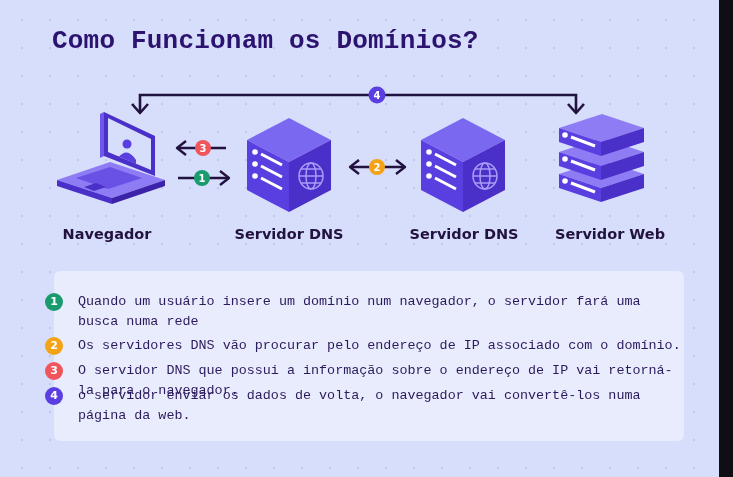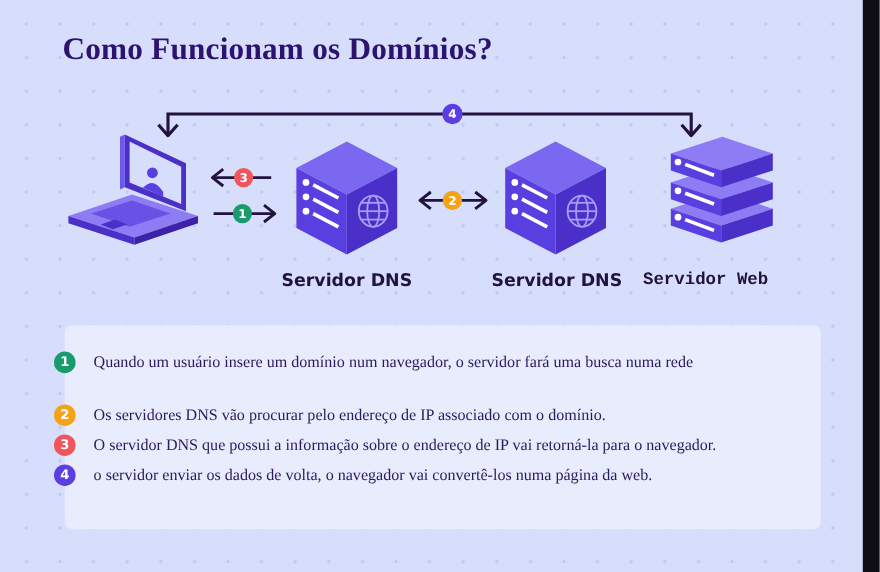--- a/index.html
+++ b/index.html
@@ -13,21 +13,21 @@
     width: 719px; height: 477px;
     background-color: #d7defb;
     background-image: radial-gradient(circle, rgba(170,180,235,0.55) 1.1px, transparent 1.6px);
     background-size: 28px 28px;
     background-position: 8px 6px;
   }
   .title {
     position: absolute; left: 52px; top: 26px;
     font-size: 26px; font-weight: bold; color: #2c1370;
     letter-spacing: 0.2px; margin: 0;
-    font-family: Liberation Serif, serif;
+    font-family: Liberation Mono, monospace;
   }
   .diagram { position: absolute; left: 0; top: 0; width: 719px; height: 260px; }
   .node-label {
     position: absolute; top: 226px;
     font-size: 14.5px; font-weight: bold; color: #22123f;
     font-family: "DejaVu Sans", sans-serif;
     white-space: nowrap; transform: translateX(-50%);
   }
   .badge-text { font-family: "DejaVu Sans", sans-serif; font-weight: bold; font-size: 10px; fill: #fff; }
   .panel {
@@ -39,21 +39,21 @@
     position: absolute; left: 0; display: flex; align-items: flex-start;
   }
   .step .dot {
     position: absolute; left: -9px; width: 18px; height: 18px; border-radius: 50%;
     color: #fff; font-size: 11px; font-weight: bold; text-align: center; line-height: 18px;
     font-family: "DejaVu Sans", sans-serif;
   }
   .step .txt {
     position: absolute; left: 24px; width: 610px;
     font-size: 13.4px; line-height: 20px; color: #2b1a5c;
-    font-family: Liberation Serif, serif;
+    font-family: Liberation Mono, monospace;
   }
 </style>
 </head>
 <body>
 
 <div class="canvas">
 
   <h1 class="title">Como Funcionam os Domínios?</h1>
 
   <svg class="diagram" viewBox="0 0 719 260" width="719" height="260">
@@ -156,23 +156,24 @@
       <g>
         <polygon points="0,14 43,0 85,14 42,28" fill="#8d7cf4"></polygon>
         <polygon points="0,14 42,28 42,42 0,28" fill="#5a3fe0"></polygon>
         <polygon points="42,28 85,14 85,28 42,42" fill="#4a2fc8"></polygon>
         <circle cx="6" cy="21" r="2.8" fill="#fff"></circle>
           <line x1="12" y1="23" x2="36" y2="32" stroke="#fff" stroke-width="3"></line>
       </g>
     </g>
   </svg>
 
+  <div class="node-label" style="left:107px;">Navegador</div>
   <div class="node-label" style="left:289px;">Servidor DNS</div>
   <div class="node-label" style="left:464px;">Servidor DNS</div>
-  <div class="node-label" style="left:588px;font-family:Liberation Mono, monospace;">Servidor Web</div>
+  <div class="node-label" style="left:610px;">Servidor Web</div>
 
   <div class="panel">
     <div class="step" style="top:21px;">
       <span class="dot" style="background:#1a9b6e; top:1px;">1</span>
       <div class="txt">
         <div>Quando um usuário insere um domínio num navegador, o servidor fará uma busca numa rede</div>
       </div>
     </div>
     <div class="step" style="top:65px;">
       <span class="dot" style="background:#f5a316; top:1px;">2</span>

